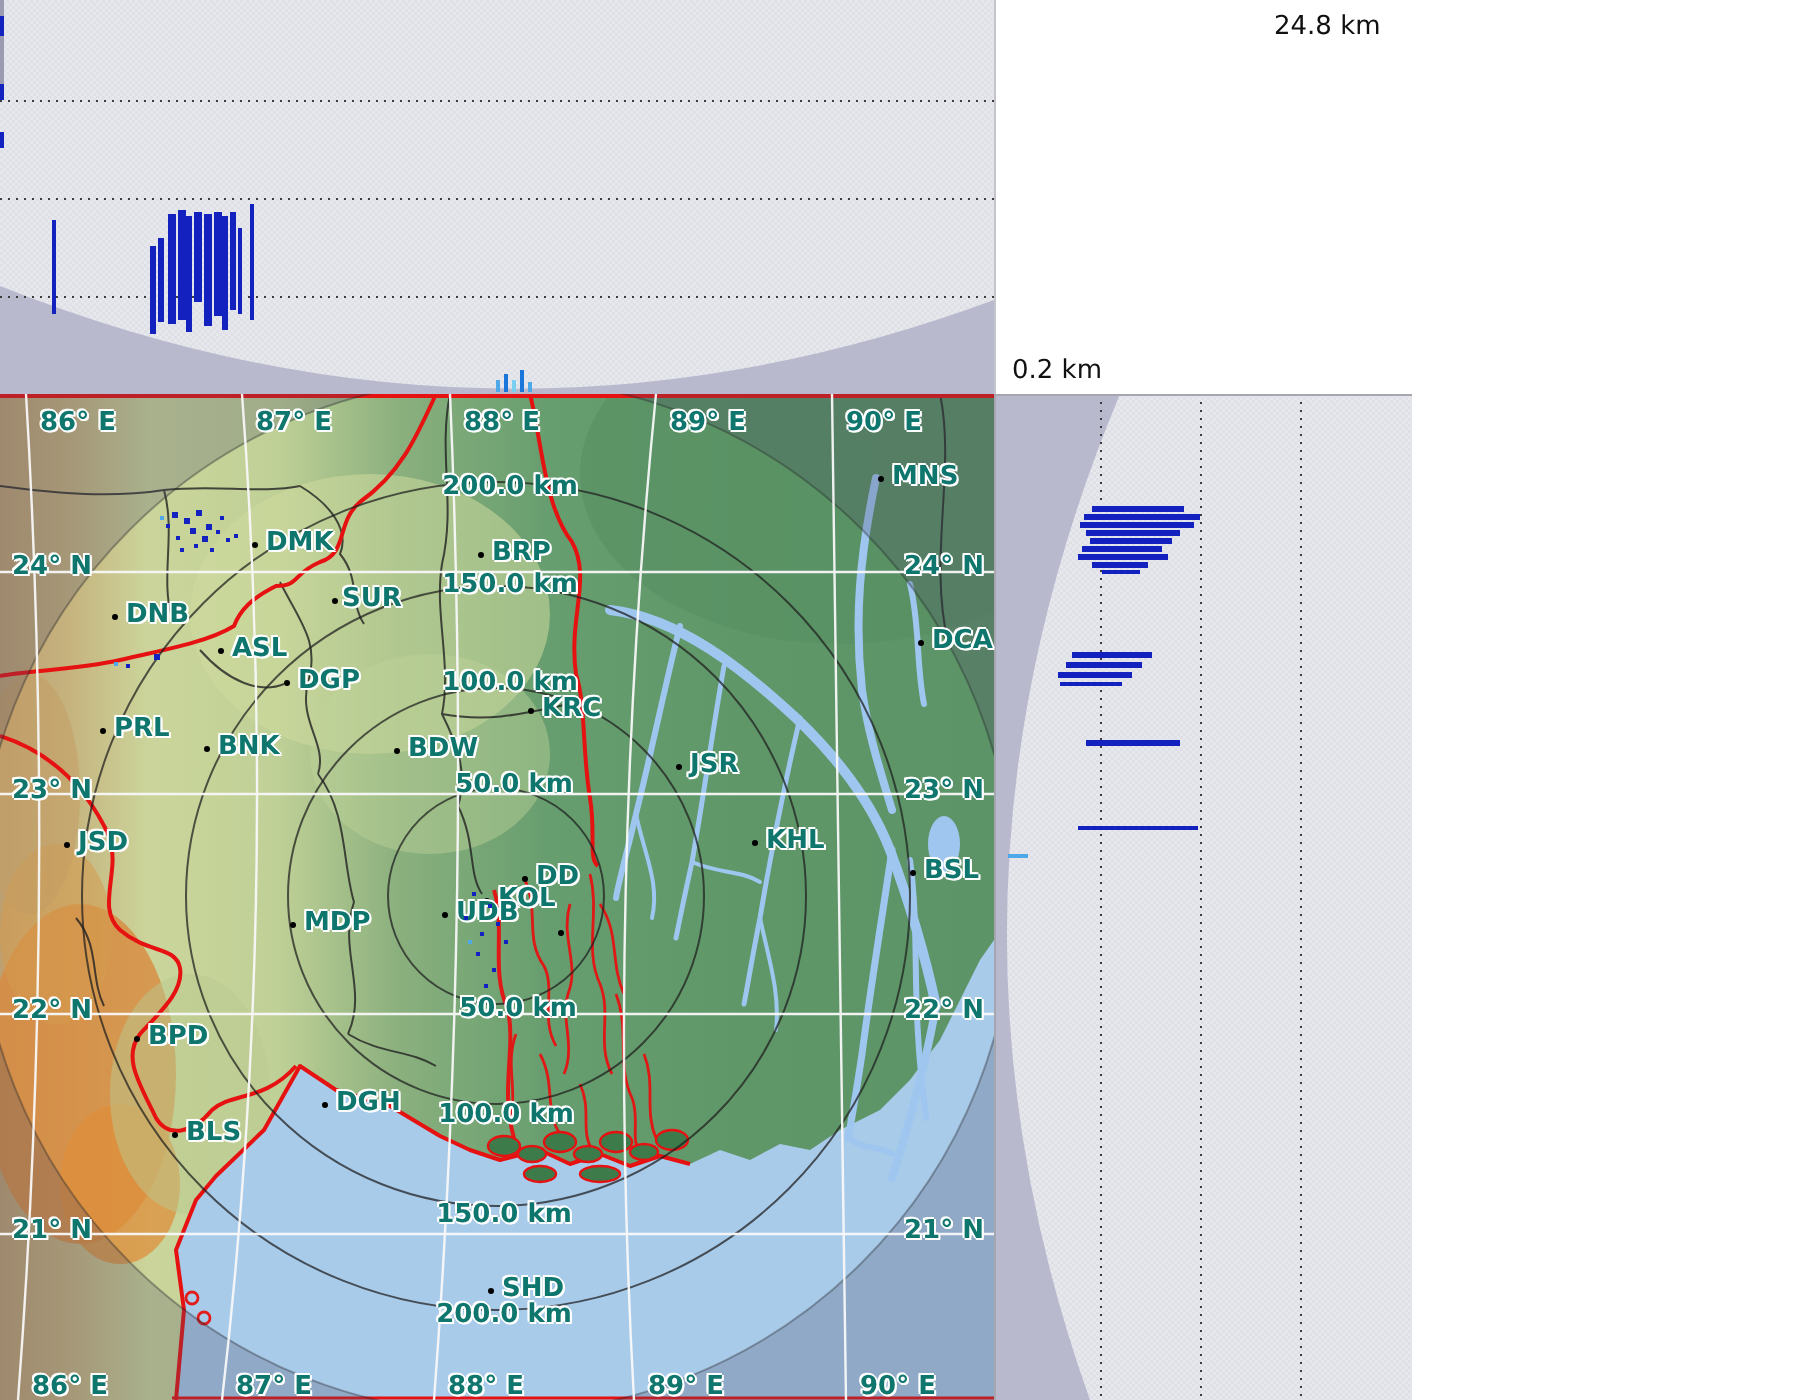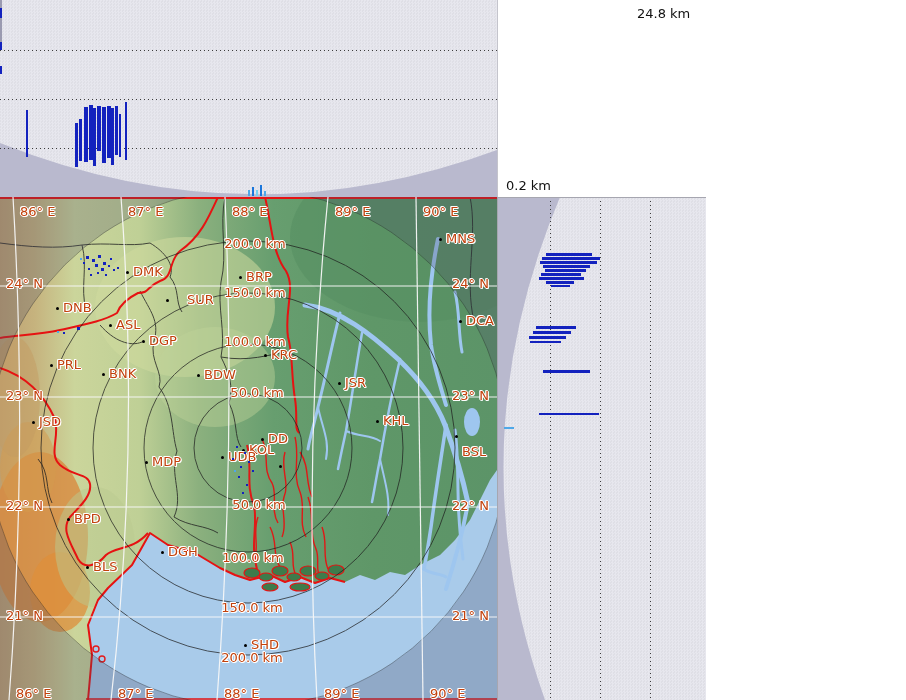--- a/index.html
+++ b/index.html
@@ -18,22 +18,22 @@
          background-image:repeating-linear-gradient(90deg,#3c3c3c 0 1px,transparent 1px 4px);}
   .vgrid{position:absolute;width:1px;top:0;height:503px;
          background-image:repeating-linear-gradient(180deg,#3c3c3c 0 1px,transparent 1px 4px);}
   .edge-h{position:absolute;height:1px;background:#A6A6B0;}
   .edge-v{position:absolute;width:1px;background:#A6A6B0;}
   .wedge-svg{position:absolute;left:0;top:0;}
   
   #map{position:absolute;left:0;top:197px;width:497px;height:503px;}
   
   #overlay{position:absolute;left:0;top:0;width:906px;height:700px;pointer-events:none;}
-  .maplabel{position:absolute;font-size:13px;color:#c2410c;white-space:nowrap;line-height:15px;
-    text-shadow:-1px 0 0 #fff,1px 0 0 #fff,0 -1px 0 #fff,0 1px 0 #fff,1px 1px 0 #fff,-1px -1px 0 #fff;}
+  .maplabel{position:absolute;font-size:13px;color:#0f766e;white-space:nowrap;line-height:15px;
+    text-shadow:-1px 0 0 #fff,1px 0 0 #fff,0 -1px 0 #fff,0 1px 0 #fff,1px 1px 0 #fff,-1px -1px 0 #fff;font-weight:bold;}
   .ringlabel{transform:translateX(-50%);}
   .station-dot{position:absolute;width:3px;height:3px;background:#000;border-radius:50%;}
   .bar{position:absolute;}
   .axis-label{position:absolute;font-size:13px;color:#111;white-space:nowrap;}
 </style>
 </head>
 <body>
 
 <div id="root">
 
@@ -176,21 +176,21 @@
   <div id="overlay">
     <div class="axis-label" style="left:637px;top:6px">24.8 km</div>
     <div class="axis-label" style="left:506px;top:178px">0.2 km</div>
   <div class="station-dot" style="left: 126px; top: 271px;"></div>
       <div class="maplabel" style="left: 133px; top: 264px;">DMK</div>
       <div class="station-dot" style="left: 239px; top: 276px;"></div>
       <div class="maplabel" style="left: 246px; top: 269px;">BRP</div>
       <div class="station-dot" style="left: 56px; top: 307px;"></div>
       <div class="maplabel" style="left: 63px; top: 300px;">DNB</div>
       <div class="station-dot" style="left: 166px; top: 299px;"></div>
-      <div class="maplabel" style="left: 187px; top: 292px;">SUR</div>
+      <div class="maplabel" style="left: 171px; top: 292px;">SUR</div>
       <div class="station-dot" style="left: 109px; top: 324px;"></div>
       <div class="maplabel" style="left: 116px; top: 317px; text-align: center;">ASL</div>
       <div class="station-dot" style="left: 142px; top: 340px;"></div>
       <div class="maplabel" style="left: 149px; top: 333px;">DGP</div>
       <div class="station-dot" style="left: 264px; top: 354px;"></div>
       <div class="maplabel" style="left: 271px; top: 347px;">KRC</div>
       <div class="station-dot" style="left: 197px; top: 374px;"></div>
       <div class="maplabel" style="left: 204px; top: 367px;">BDW</div>
       <div class="station-dot" style="left: 50px; top: 364px;"></div>
       <div class="maplabel" style="left: 57px; top: 357px;">PRL</div>
@@ -208,21 +208,21 @@
       <div class="maplabel" style="left: 268px; top: 431px;">DD</div>
       <div class="station-dot" style="left: 242px; top: 449px;"></div>
       <div class="maplabel" style="left: 249px; top: 442px;">KOL</div>
       <div class="station-dot" style="left: 221px; top: 456px;"></div>
       <div class="maplabel" style="left: 228px; top: 449px;">UDB</div>
       <div class="station-dot" style="left: 439px; top: 238px;"></div>
       <div class="maplabel" style="left: 446px; top: 231px;">MNS</div>
       <div class="station-dot" style="left: 459px; top: 320px;"></div>
       <div class="maplabel" style="left: 466px; top: 313px;">DCA</div>
       <div class="station-dot" style="left: 455px; top: 435px;"></div>
-      <div class="maplabel" style="left: 462px; top: 444px;">BSL</div>
+      <div class="maplabel" style="left: 462px; top: 428px;">BSL</div>
       <div class="station-dot" style="left: 67px; top: 518px;"></div>
       <div class="maplabel" style="left: 74px; top: 511px;">BPD</div>
       <div class="station-dot" style="left: 161px; top: 551px;"></div>
       <div class="maplabel" style="left: 168px; top: 544px;">DGH</div>
       <div class="station-dot" style="left: 86px; top: 566px;"></div>
       <div class="maplabel" style="left: 93px; top: 559px;">BLS</div>
       <div class="station-dot" style="left: 244px; top: 644px;"></div>
       <div class="maplabel" style="left: 251px; top: 637px; text-align: right;">SHD</div>
       <div class="station-dot" style="left: 279px; top: 465px;"></div>
       <div class="maplabel" style="left: 20px; top: 204px;">86° E</div>

